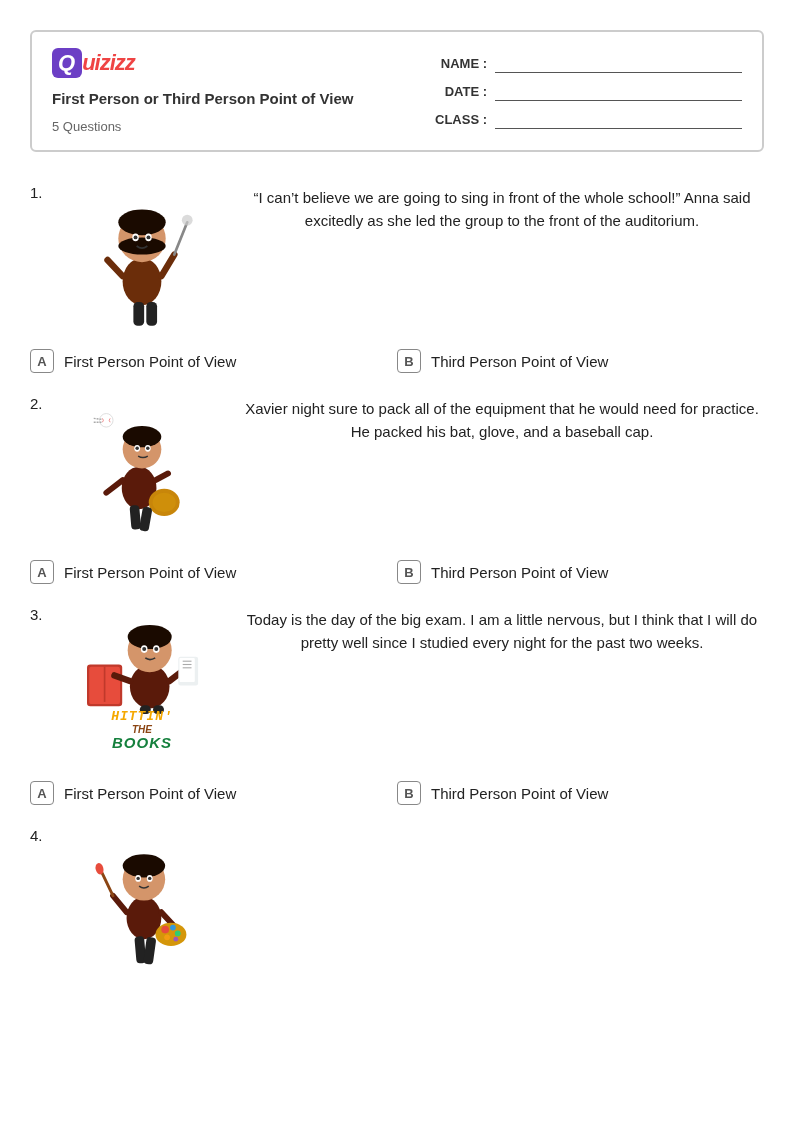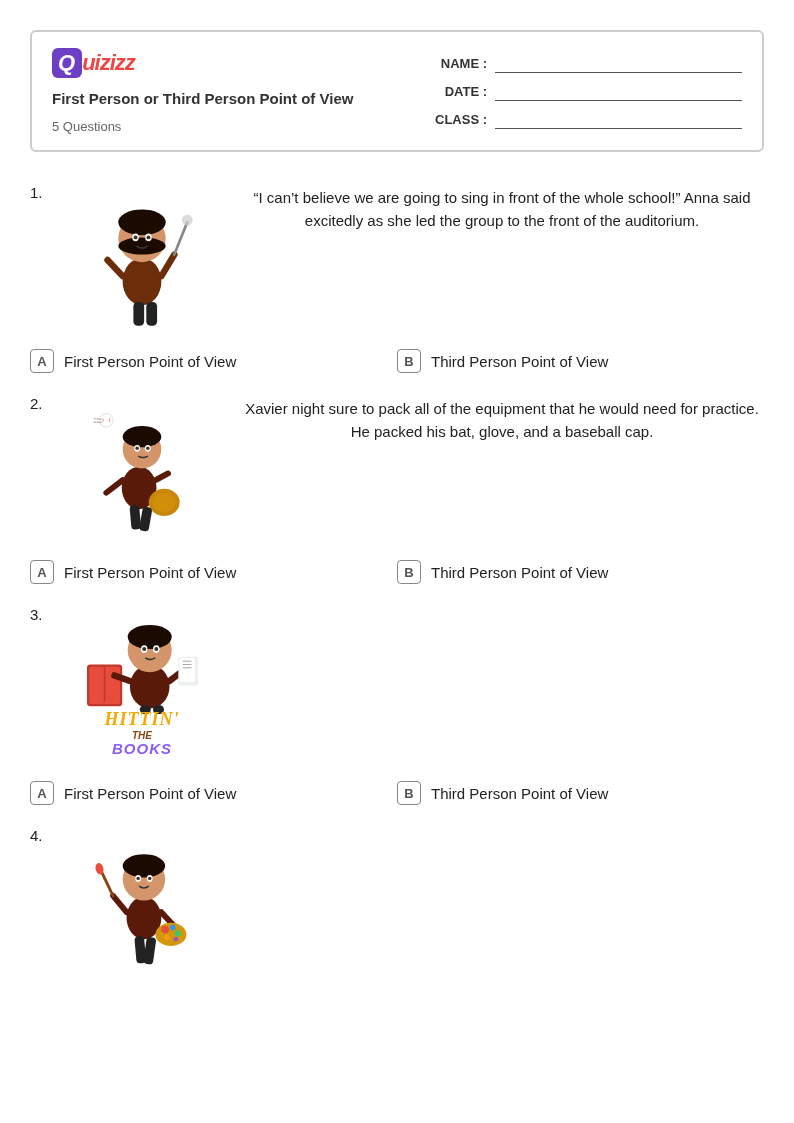--- a/index.html
+++ b/index.html
@@ -322,25 +322,26 @@
           <rect x="89" y="49" width="14" height="22" rx="1" fill="white"></rect>
           <line x1="92" y1="52" x2="100" y2="52" stroke="#aaa" stroke-width="1"></line>
           <line x1="92" y1="55" x2="100" y2="55" stroke="#aaa" stroke-width="1"></line>
           <line x1="92" y1="58" x2="100" y2="58" stroke="#aaa" stroke-width="1"></line>
 
           <rect x="53" y="92" width="10" height="8" rx="4" fill="#222"></rect>
           <rect x="65" y="92" width="10" height="8" rx="4" fill="#222"></rect>
         </svg>
 
         <div style="text-align:center; line-height:1.1; margin-top:-4px;">
-          <div style="font-family: Liberation Serif, serif; font-size:18px; font-weight:900; font-style:italic; color:#f5a800; letter-spacing:1px;">HITTIN'</div>
+          <div style="font-family: Liberation Mono, monospace; font-size:13px; font-weight:900; font-style:italic; color:#f5a800; letter-spacing:1px;">HITTIN'</div>
           <div style="font-family: Impact, Arial Black, sans-serif; font-size:10px; font-weight:900; font-style:italic; color:#8B4513;text-align:center;">THE</div>
-          <div style="font-family: Impact, Arial Black, sans-serif; font-size:15px; font-weight:900; font-style:italic; color:#8b5cf6; letter-spacing:1px;">BOOKS</div>
+          <div style="font-family: Impact, Arial Black, sans-serif; font-size:15px; font-weight:900; font-style:italic; color:#15803d; letter-spacing:1px;">BOOKS</div>
         </div>
       </div>
+      <div class="question-text">Today is the day of the big exam. I am a little nervous, but I think that I will do pretty well since I studied every night for the past two weeks.</div>
     </div>
     <div class="answer-row">
       <div class="answer-option">
         <div class="answer-letter-box">A</div>
         <span class="answer-text">First Person Point of View</span>
       </div>
       <div class="answer-option">
         <div class="answer-letter-box">B</div>
         <span class="answer-text">Third Person Point of View</span>
       </div>

